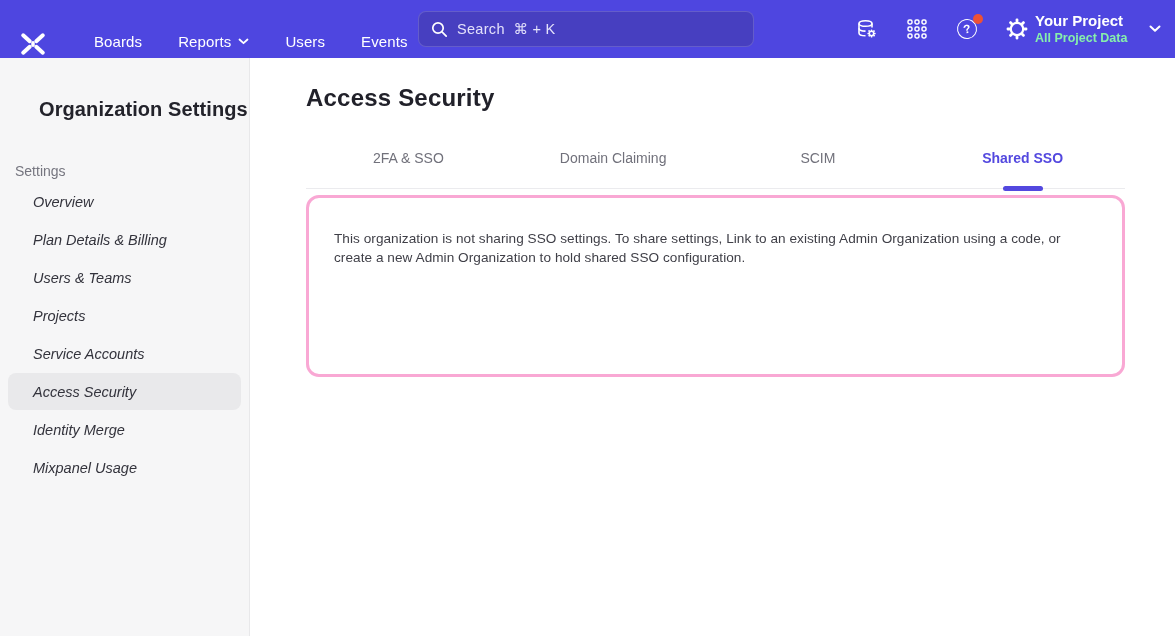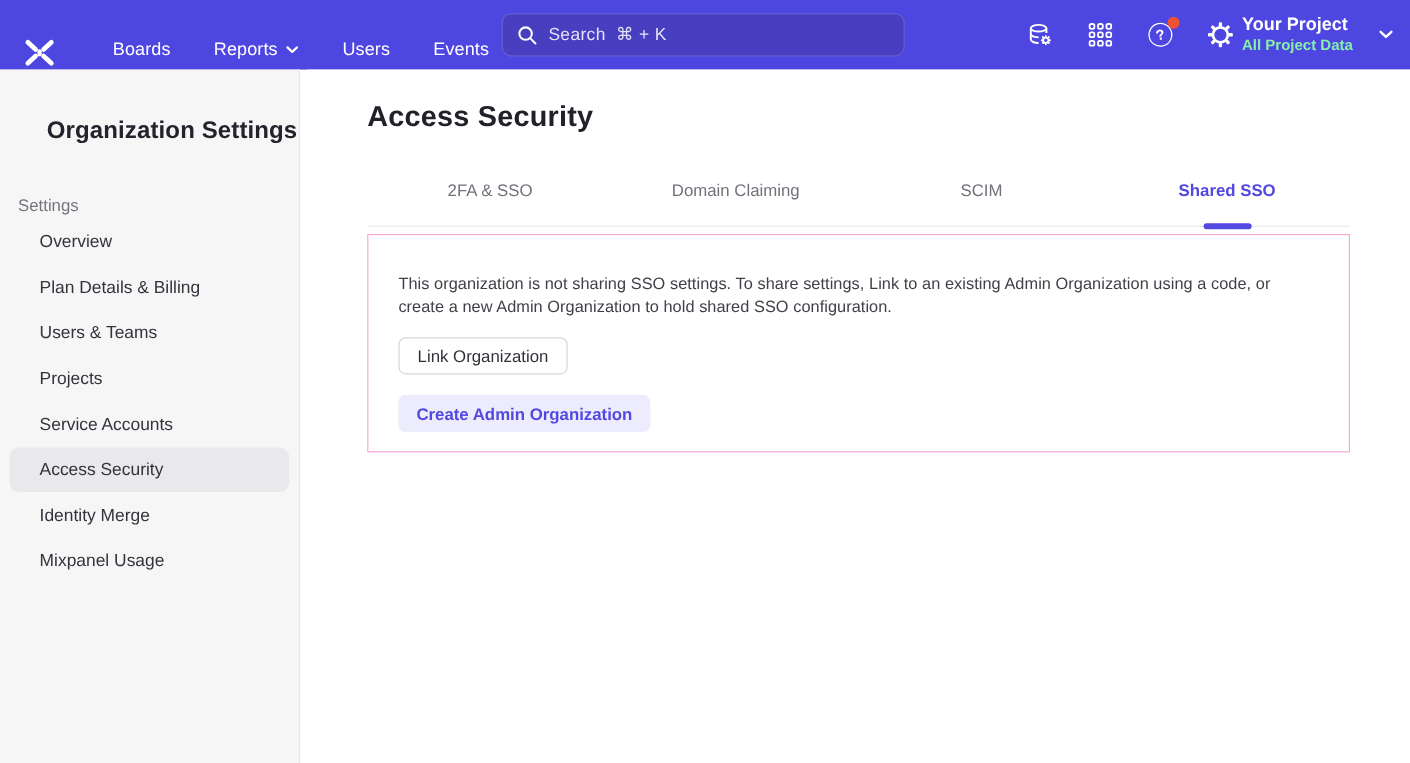--- a/index.html
+++ b/index.html
@@ -32,34 +32,34 @@
   .project-name { color:#fff; font-size:15px; font-weight:700; line-height:18px; }
   .project-sub { color:#86efac; font-size:12.5px; font-weight:600; line-height:16px; }
 
   
   .sidebar { position:absolute; top:58px; left:0; width:250px; height:578px;
              background:#F6F6F7; border-right:1px solid #E8E8EA; }
   .sidebar-title { margin:40px 0 0 39px; font-size:20px; font-weight:700; color:#23232B; letter-spacing:.1px; }
   .sidebar-section { margin:42px 0 4px 15px; font-size:14px; font-weight:400; color:#75757F; }
   .side-item { position:relative; margin:1px 8px; height:37px; border-radius:8px;
                display:flex; align-items:center; padding-left:25px;
-               font-size:14.5px; color:#33333C; cursor:pointer; }
+               font-size:14.5px; color:#33333C; cursor:pointer;font-style:italic; }
   .side-item.active { background:#E9E9EB; font-weight:400; }
 
   
   .main { position:absolute; top:58px; left:256px; width:919px; height:578px; background:#fff; }
   .page-title { margin:26px 0 0 50px; font-size:24px; font-weight:700; color:#21212A; letter-spacing:.2px; }
   .tabs { position:absolute; left:50px; top:82px; width:819px; display:flex;
           border-bottom:1px solid #EBEBEE; }
   .tab { flex:1; text-align:center; padding:10px 0 22px 0; font-size:14px; color:#71717B; cursor:pointer; position:relative; }
   .tab.active { color:#5348DF; font-weight:700; }
   .tab.active::after { content:""; position:absolute; left:50%; transform:translateX(-50%);
                        bottom:-3px; width:40px; height:5px; border-radius:3px; background:#5348DF; }
   .card { position:absolute; left:50px; top:137px; width:819px; height:182px;
-          background:#fff; border:1px solid #f9a8d4; border-radius:0; padding:31px 25px 0 25px; }
+          background:#fff; border:3px solid #f9a8d4; border-radius:13px; padding:31px 25px 0 25px; }
   .card-desc { font-size:13.6px; line-height:19px; color:#3F3F47; max-width:762px; letter-spacing:.05px; }
   .btn { display:inline-flex; align-items:center; height:31px; padding:0 15px; border-radius:6px;
          font-size:14px; font-family:inherit; cursor:pointer; }
   .btn-outline { margin-top:16px; background:#fff; border:1px solid #D6D6DA; color:#30303A; font-weight:500; }
   .btn-soft { margin-top:17px; background:#EDECFC; border:none; color:#5348DF; font-weight:700; display:inline-flex; }
   .btn-row { display:flex; flex-direction:column; align-items:flex-start; }
 </style>
 </head>
 <body>
 
@@ -188,20 +188,16 @@
 
     <div class="tabs">
       <div class="tab">2FA &amp; SSO</div>
       <div class="tab">Domain Claiming</div>
       <div class="tab">SCIM</div>
       <div class="tab active">Shared SSO</div>
     </div>
 
     <div class="card">
       <p class="card-desc">This organization is not sharing SSO settings. To share settings, Link to an existing Admin Organization using a code, or create a new Admin Organization to hold shared SSO configuration.</p>
-      <div class="btn-row">
-        <button class="btn btn-outline">Link Organization</button>
-        <button class="btn btn-soft">Create Admin Organization</button>
-      </div>
     </div>
   </div>
 
 </div>
 
 </body></html>

